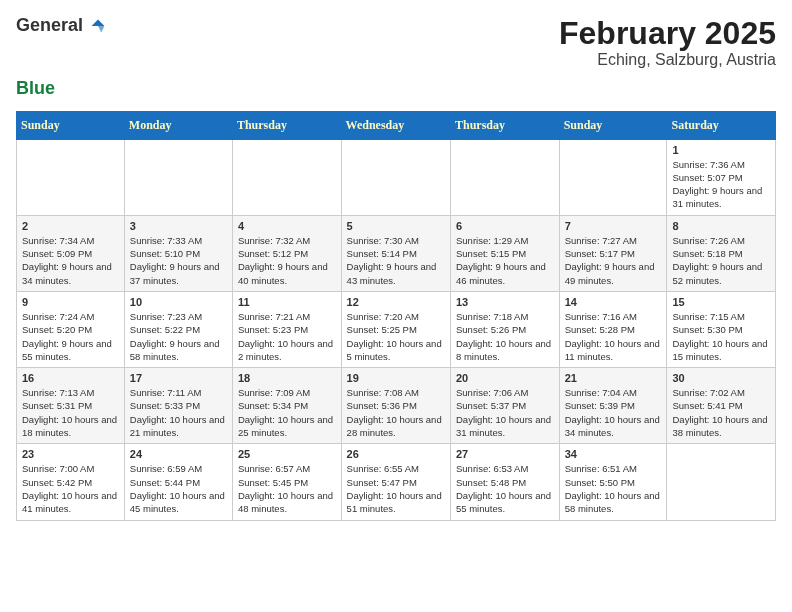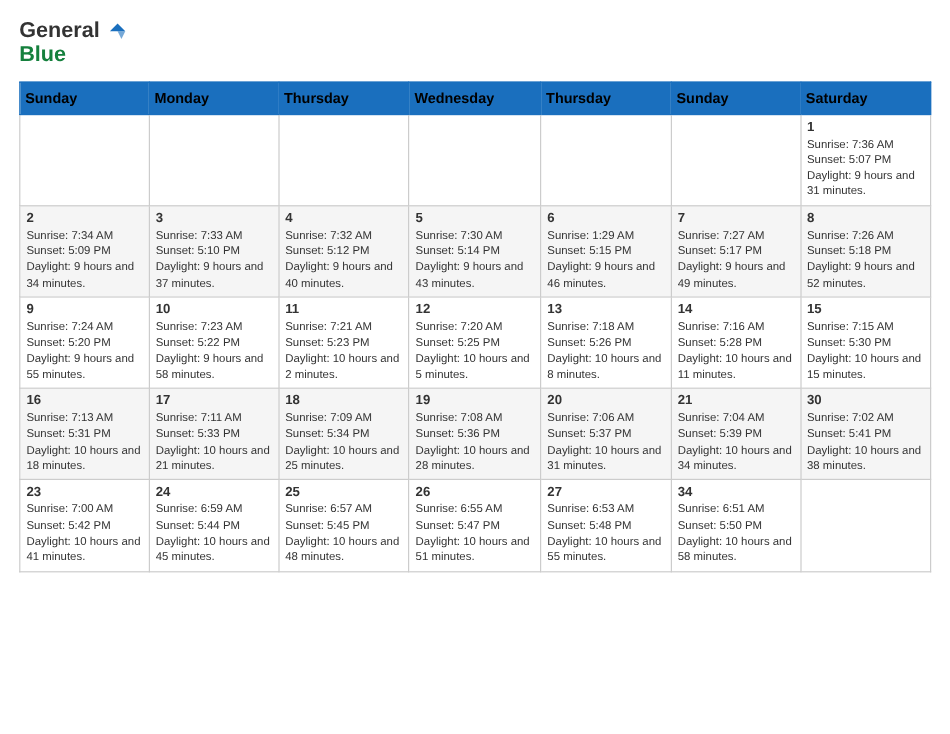--- a/index.html
+++ b/index.html
@@ -15,20 +15,21 @@
       justify-content: space-between;
       align-items: flex-start;
       margin-bottom: 12px;
     }
     .logo {
       display: flex;
       flex-direction: column;
       font-size: 18px;
       font-weight: bold;
       line-height: 1.1;
+      gap: 43px;
     }
     .logo-general { color: #333; }
     .logo-blue { color: #15803d; }
     .logo-icon {
       display: inline-block;
       width: 16px;
       height: 16px;
       margin-left: 2px;
       vertical-align: middle;
     }
@@ -45,26 +46,27 @@
       font-size: 16px;
       color: #444;
     }
     .calendar {
       width: 100%;
       border-collapse: collapse;
       border: 1px solid #ccc;
     }
     .calendar th {
       background-color: #1a6fbe;
-      color: #000000;
+      color: #fef9c3;
       font-size: 12px;
       font-weight: bold;
       padding: 6px 4px;
       text-align: left;
       border: 1px solid #1a6fbe;
+      font-family: Liberation Serif, serif;
     }
     .calendar td {
       vertical-align: top;
       border: 1px solid #ccc;
       padding: 4px 5px;
       width: 113px;
       min-height: 80px;
       font-size: 10px;
       color: #333;
       background: #fff;
@@ -94,20 +96,24 @@
   <div class="logo">
     <div>
       <span class="logo-general">General</span>
       <svg class="logo-icon" viewBox="0 0 20 20">
         <polygon points="10,2 18,10 10,10 2,10" fill="#1a6fbe"></polygon>
         <polygon points="10,10 18,10 14,18" fill="#1a6fbe" opacity="0.6"></polygon>
       </svg>
     </div>
     <span class="logo-blue">Blue</span>
   </div>
+  <div class="title-area">
+    <div class="month-title">February 2025</div>
+    <div class="location-title">Eching, Salzburg, Austria</div>
+  </div>
 </div>
 
 <table class="calendar">
   <thead>
     <tr>
     <th>Sunday</th>
         <th>Monday</th>
         <th>Thursday</th>
         <th>Wednesday</th>
         <th>Thursday</th>

